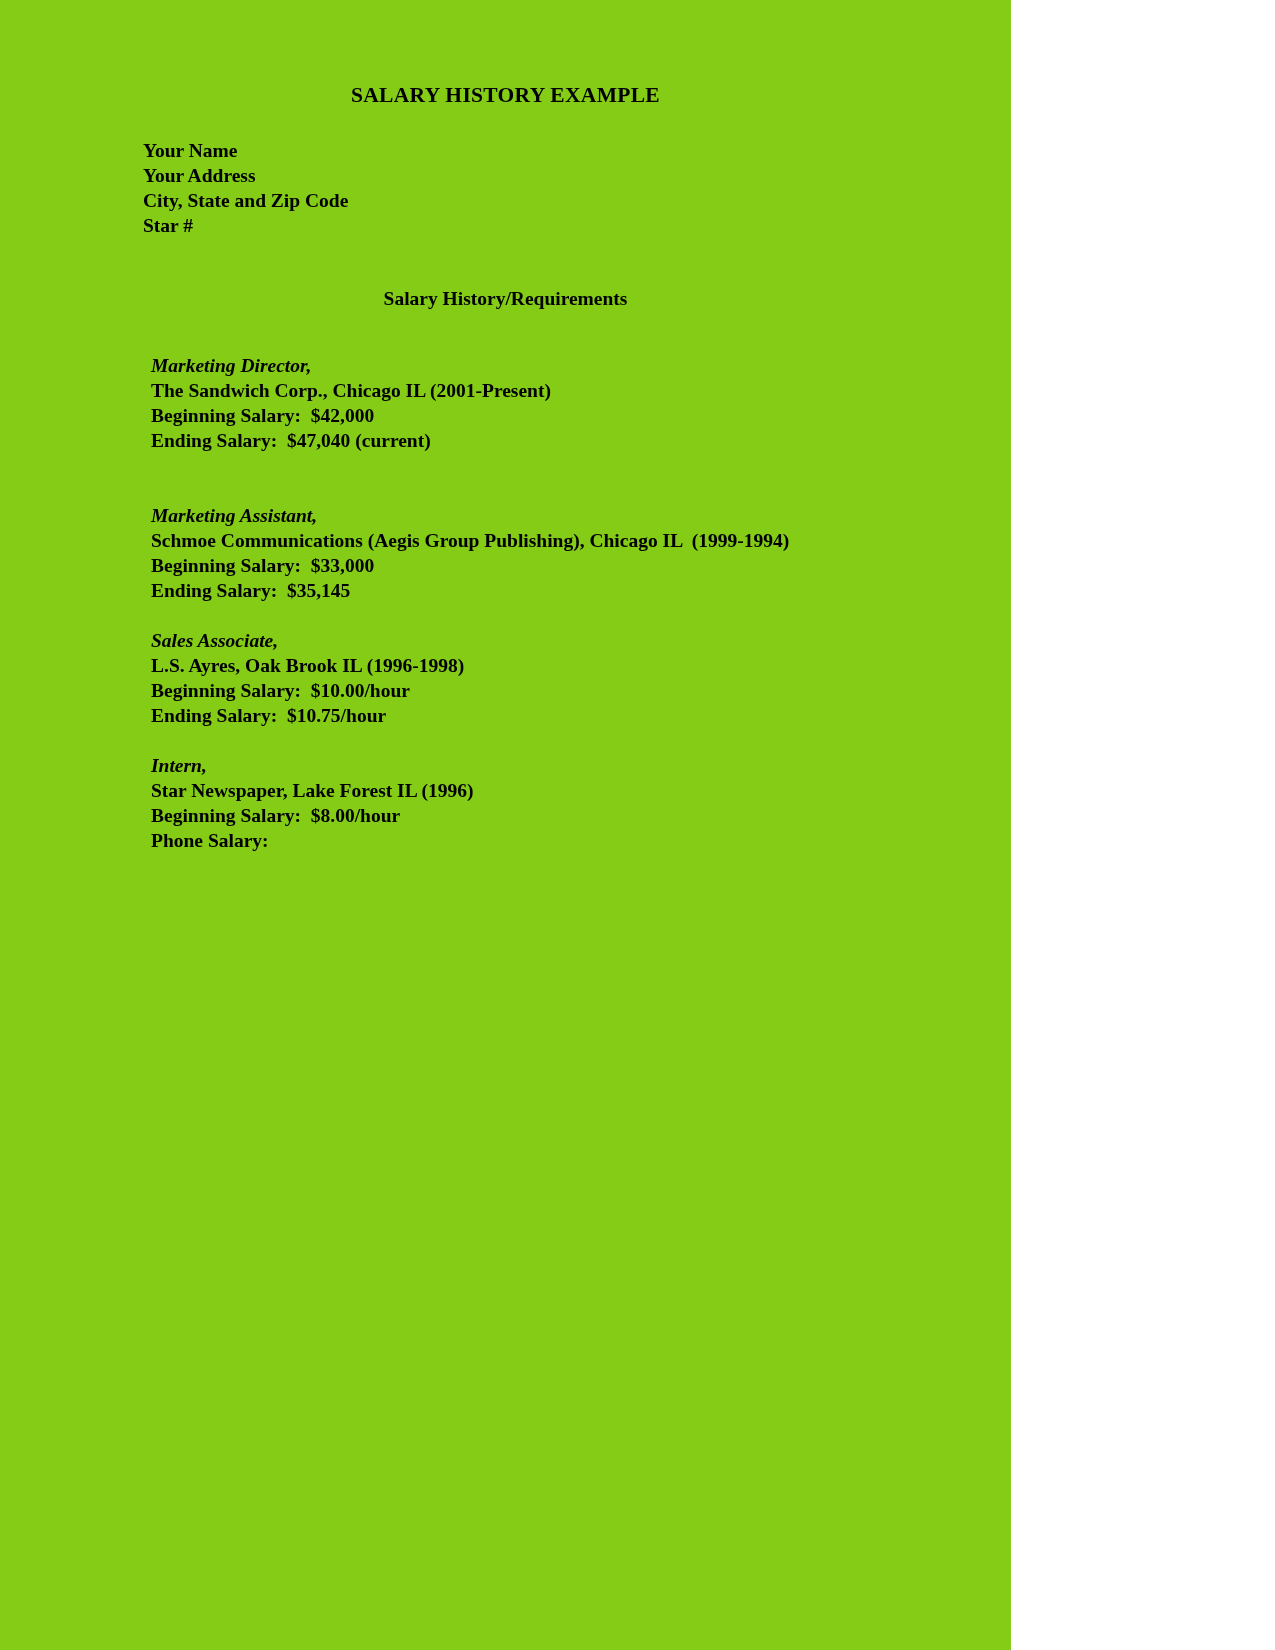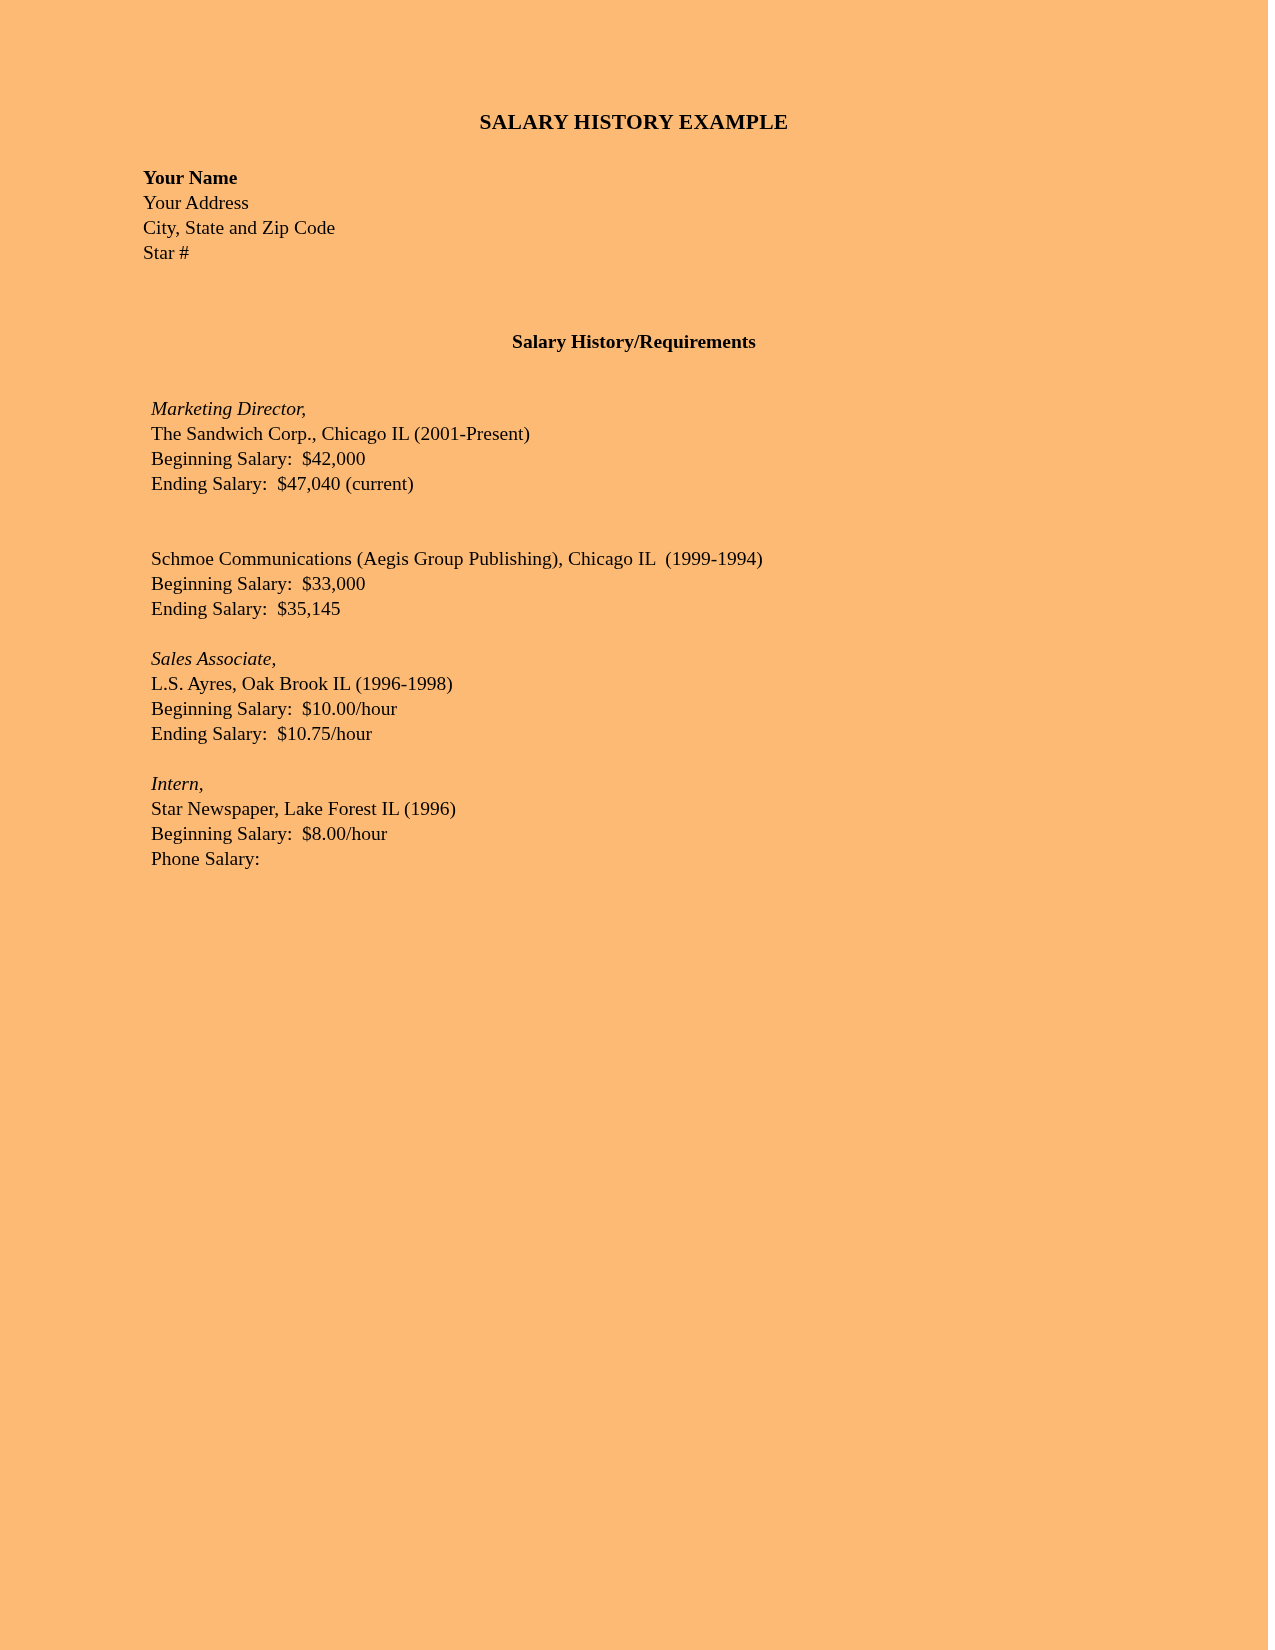--- a/index.html
+++ b/index.html
@@ -4,42 +4,43 @@
 <style>
   * { margin: 0; padding: 0; box-sizing: border-box; }
   html, body { background: #ffffff; }
   body {
     width: 1275px;
     height: 1650px;
     font-family: "Liberation Serif", "DejaVu Serif", serif;
     color: #000000;
   }
   .page {
-    width: 1268px;
+    width: 1011px;
     height: 1650px;
-    background: #fdba74;
-    padding: 109px 143px 0 143px;
+    background: #84cc16;
+    padding: 82px 143px 0 143px;
     overflow: hidden;
   }
   .doc-title {
     font-size: 21.5px;
     font-weight: bold;
     text-align: center;
     line-height: 27px;
     margin-bottom: 29px;
     letter-spacing: 0.3px;
   }
   .line {
     font-size: 19.5px;
     line-height: 25px;
     white-space: pre-wrap;
+    font-weight: bold;
   }
   .bold { font-weight: bold; }
   .italic { font-style: italic; }
-  .contact-block { margin-bottom: 64px; }
+  .contact-block { margin-bottom: 48px; }
   .email-link {
     color: #0000EE;
     text-decoration: underline;
     cursor: pointer;
   }
   .section-heading {
     font-size: 19.5px;
     font-weight: bold;
     line-height: 25px;
     text-align: center;
@@ -67,20 +68,21 @@
   <div>
 
     <section class="entry gap-large">
       <div class="line italic">Marketing Director,</div>
       <div class="line">The Sandwich Corp., Chicago IL (2001-Present)</div>
       <div class="line">Beginning Salary:  $42,000</div>
       <div class="line">Ending Salary:  $47,040 (current)</div>
     </section>
 
     <section class="entry">
+      <div class="line italic">Marketing Assistant,</div>
       <div class="line">Schmoe Communications (Aegis Group Publishing), Chicago IL  (1999-1994)</div>
       <div class="line">Beginning Salary:  $33,000</div>
       <div class="line">Ending Salary:  $35,145</div>
     </section>
 
     <section class="entry">
       <div class="line italic">Sales Associate,</div>
       <div class="line">L.S. Ayres, Oak Brook IL (1996-1998)</div>
       <div class="line">Beginning Salary:  $10.00/hour</div>
       <div class="line">Ending Salary:  $10.75/hour</div>

